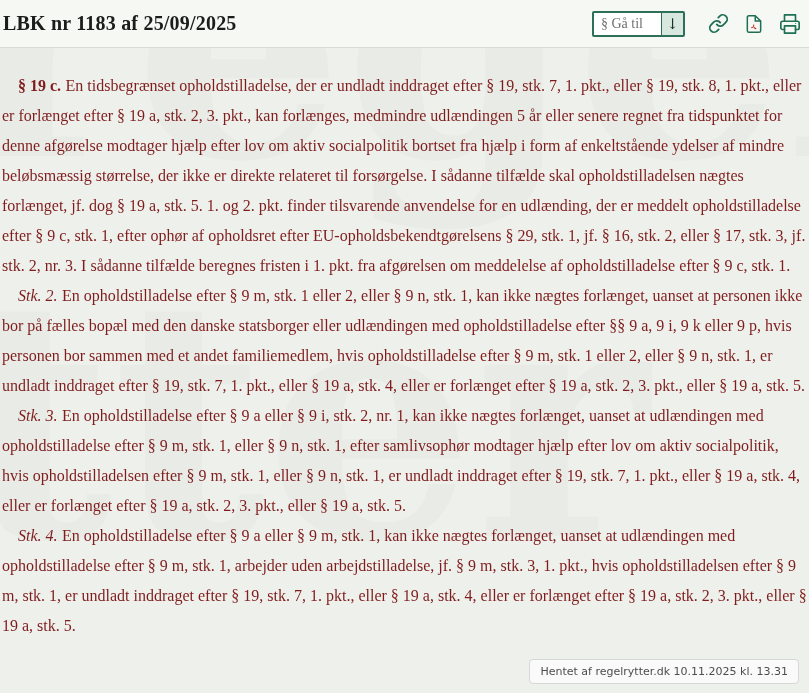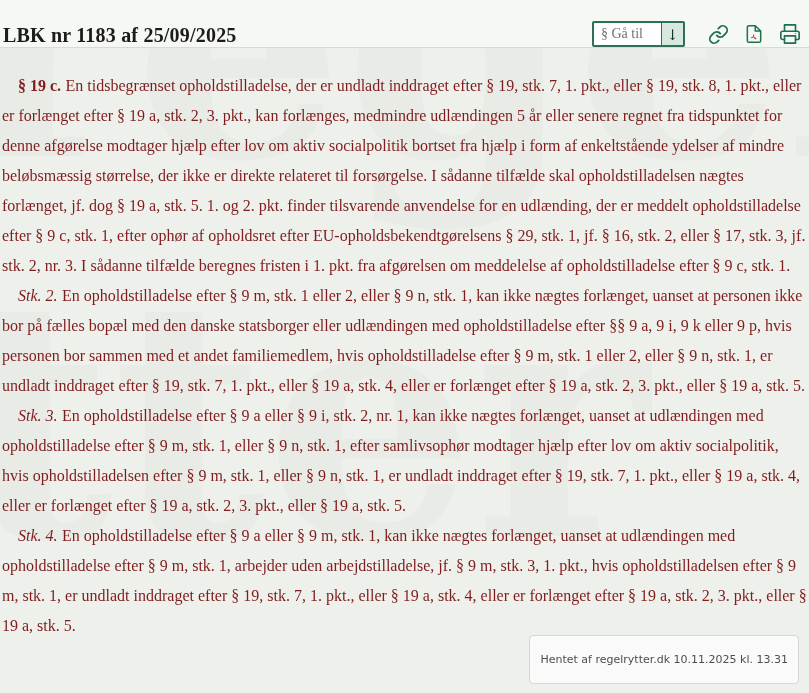--- a/index.html
+++ b/index.html
@@ -32,21 +32,21 @@
     z-index: 0;
   }
 
   .header {
     position: relative;
     z-index: 2;
     height: 48px;
     background: #f6f8f4;
     border-bottom: 1px solid #d8dcd4;
     display: flex;
-    align-items: flex-end;
+    align-items: center;
     justify-content: space-between;
     padding: 0 8px 0 3px;
   }
 
   .title {
     font-family: "Liberation Serif", "DejaVu Serif", serif;
     font-size: 20px;
     font-weight: 600;
     color: #1c1c1c;
     letter-spacing: 0.2px;
@@ -127,21 +127,21 @@
   .lead.italic { font-style: italic; }
 
   .stamp {
     position: absolute;
     z-index: 2;
     right: 10px;
     bottom: 9px;
     background: #fafafa;
     border: 1px solid #d7d7d7;
     border-radius: 4px;
-    padding: 17px 10px;
+    padding: 5px 10px;
     font-family: "DejaVu Sans", "Liberation Sans", sans-serif;
     font-size: 11px;
     color: #4d4d4d;
     white-space: nowrap;
   }
 </style>
 </head>
 <body>
 
 <div class="page">

